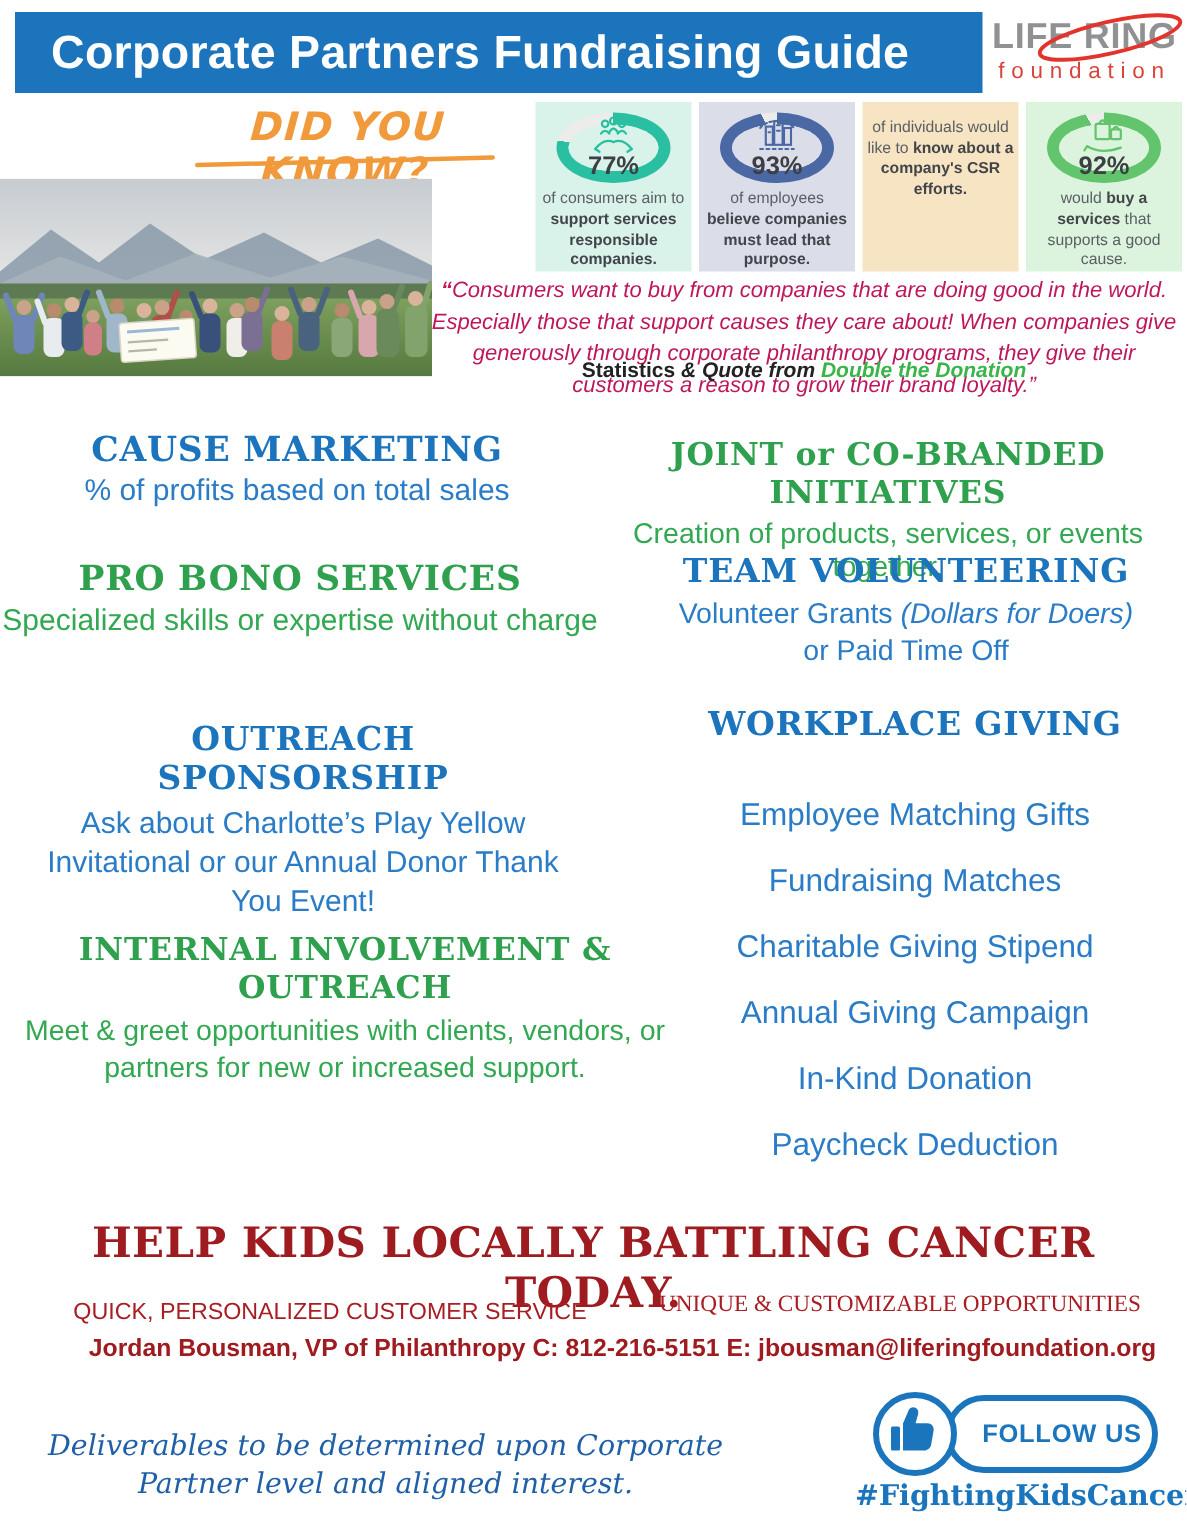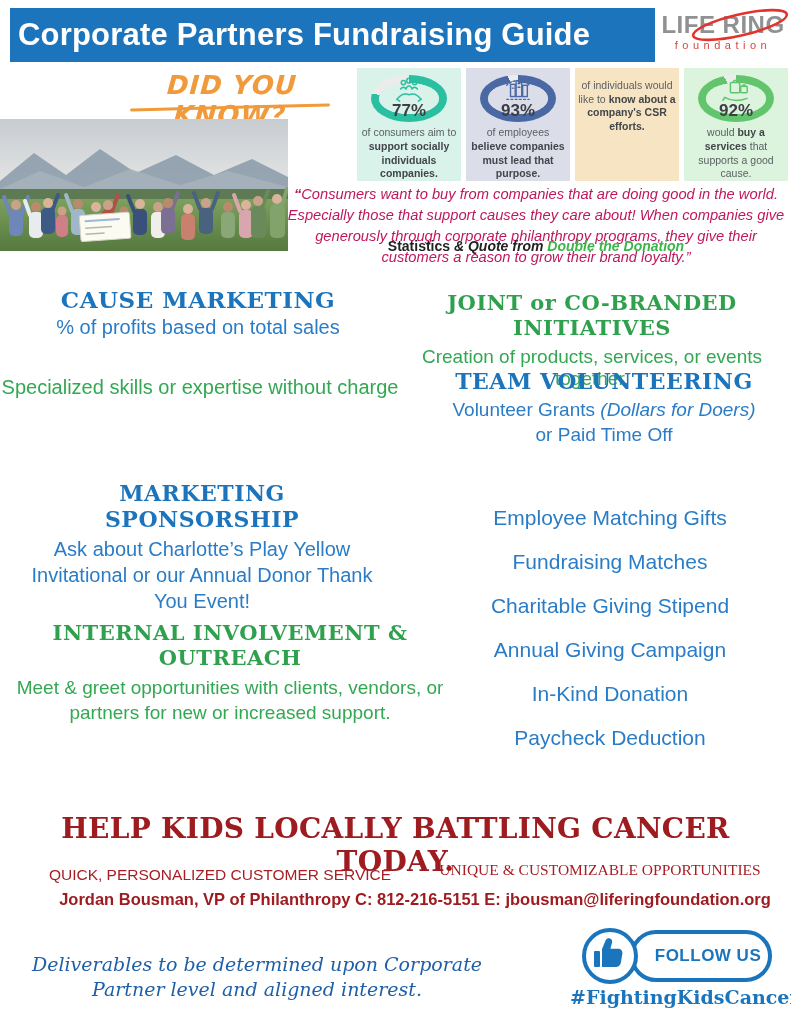--- a/index.html
+++ b/index.html
@@ -2,29 +2,29 @@
 <html><head>
 <meta charset="utf-8">
 <style>
   * { margin:0; padding:0; box-sizing:border-box; }
   html,body { background:#ffffff; }
   body { font-family:"Liberation Sans", sans-serif; }
   .page { position:relative; width:791px; height:1024px; background:#ffffff; overflow:hidden; margin:0 auto; }
 
   
   .header-band { position:absolute; left:10px; top:8px; width:645px; height:54px;
-    background:#1b74bc; display:flex; align-items:center; padding-left:8px; }
+    background:#1b74bc; display:flex; align-items:center; padding-left:24px; }
   .header-band h1 { color:#ffffff; font-size:31px; font-weight:bold; letter-spacing:.2px;
     font-family:"Liberation Sans", sans-serif; }
 
   .lr-logo { position:absolute; left:658px; top:12px; width:130px; height:52px; text-align:center; }
   .lr-top { position:relative; font-size:24px; font-weight:bold; color:#8f9193; letter-spacing:.5px;
     font-family:"Liberation Sans", sans-serif; line-height:1.1; }
   .lr-ellipse { position:absolute; left:24px; top:-7px; width:110px; height:42px; pointer-events:none; }
-  .lr-bottom { font-size:11px; letter-spacing:4.5px; color:#d8453c; margin-top:1px; }
+  .lr-bottom { font-size:15px; letter-spacing:4.5px; color:#d8453c; margin-top:1px; }
 
   
   .fkc { position:absolute; left:8px; top:70px; width:120px; height:48px; }
   .fkc-fighting { position:absolute; left:2px; top:0; font-family:"DejaVu Serif", serif; font-weight:bold;
     font-size:13px; color:#2e6db4; }
   .fkc-ribbon { position:absolute; left:6px; top:14px; }
   .fkc-kids { position:absolute; left:22px; top:8px; font-family:"DejaVu Serif", serif; font-style:italic;
     font-weight:bold; font-size:21px; color:#55a546; }
   .fkc-cancer { position:absolute; left:62px; top:16px; font-family:"DejaVu Serif", serif; font-weight:bold;
     font-size:14px; color:#2e6db4; }
@@ -264,21 +264,21 @@
               <path d="M4 25 q6 -8 13 -5"></path>
                 <path d="M30 25 q-6 -8 -13 -5"></path>
               <path d="M4 25 l3 2"></path>
                 <path d="M30 25 l-3 2"></path>
             </svg>
           </span>
           <span class="pct">77%</span>
         </div>
       </div>
       <div class="card-text">
-        <span>of consumers aim to </span><b>support socially individuals companies.</b><span></span>
+        <span>of consumers aim to </span><b>support services responsible companies.</b><span></span>
       </div>
     </div>
 
     <div class="card" style="--cardbg:#dbdde9; background:#dbdde9;">
       <div class="ring" style="--cardbg: #dbdde9; background: conic-gradient(rgb(74, 104, 164) 0deg, rgb(74, 104, 164) 93%, rgb(236, 236, 234) 93%, rgb(236, 236, 234) 100%);">
         <div class="ring-inner" style="background:#dbdde9;">
           <span class="ring-icon">
             <svg width="32" height="28" viewBox="0 0 34 30" fill="none" stroke="#4a68a4" stroke-width="1.5" stroke-linecap="round">
               <path d="M5 10 a13 8 0 0 1 24 0" stroke-dasharray="2 2"></path>
               <rect x="9" y="9" width="5" height="13"></rect>
@@ -337,37 +337,39 @@
     <div class="sec-title blue">CAUSE MARKETING</div>
     <div class="sec-body body-blue">% of profits based on total sales</div>
   </div>
 
   <div class="sec sec-joint">
     <div class="sec-title green">JOINT or CO-BRANDED INITIATIVES</div>
     <div class="sec-body body-green">Creation of products, services, or events together.</div>
   </div>
 
   <div class="sec sec-probono">
+    <div class="sec-title green">PRO BONO SERVICES</div>
     <div class="sec-body body-green">Specialized skills or expertise without charge</div>
   </div>
 
   <div class="sec sec-team">
     <div class="sec-title blue">TEAM VOLUNTEERING</div>
     <div class="sec-body body-blue">
       <span>Volunteer Grants </span><i>(Dollars for Doers)</i><br>
       <span>or Paid Time Off</span>
     </div>
   </div>
 
   <div class="sec sec-corp">
-    <div class="sec-title blue">MARKETING SPONSORSHIP</div>
+    <div class="sec-title blue">OUTREACH SPONSORSHIP</div>
     <div class="sec-body body-blue">Ask about Charlotte’s Play Yellow Invitational or our Annual Donor Thank You Event!</div>
   </div>
 
   <div class="sec sec-workplace">
+    <div class="sec-title blue">WORKPLACE GIVING</div>
     <div class="wp-list">
       <div class="wp-item">Employee Matching Gifts</div>
       <div class="wp-item">Fundraising Matches</div>
       <div class="wp-item">Charitable Giving Stipend</div>
       <div class="wp-item">Annual Giving Campaign</div>
       <div class="wp-item">In-Kind Donation</div>
       <div class="wp-item">Paycheck Deduction</div>
     </div>
   </div>
 

